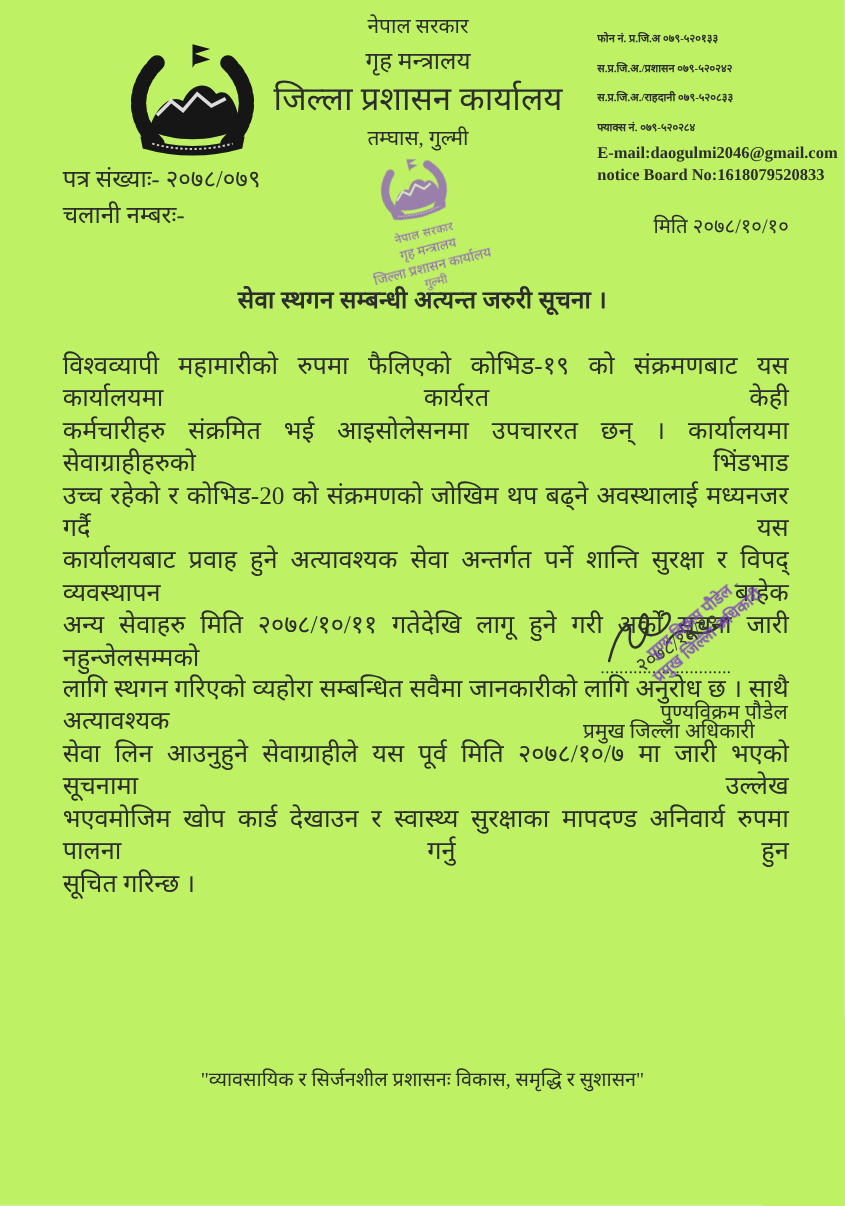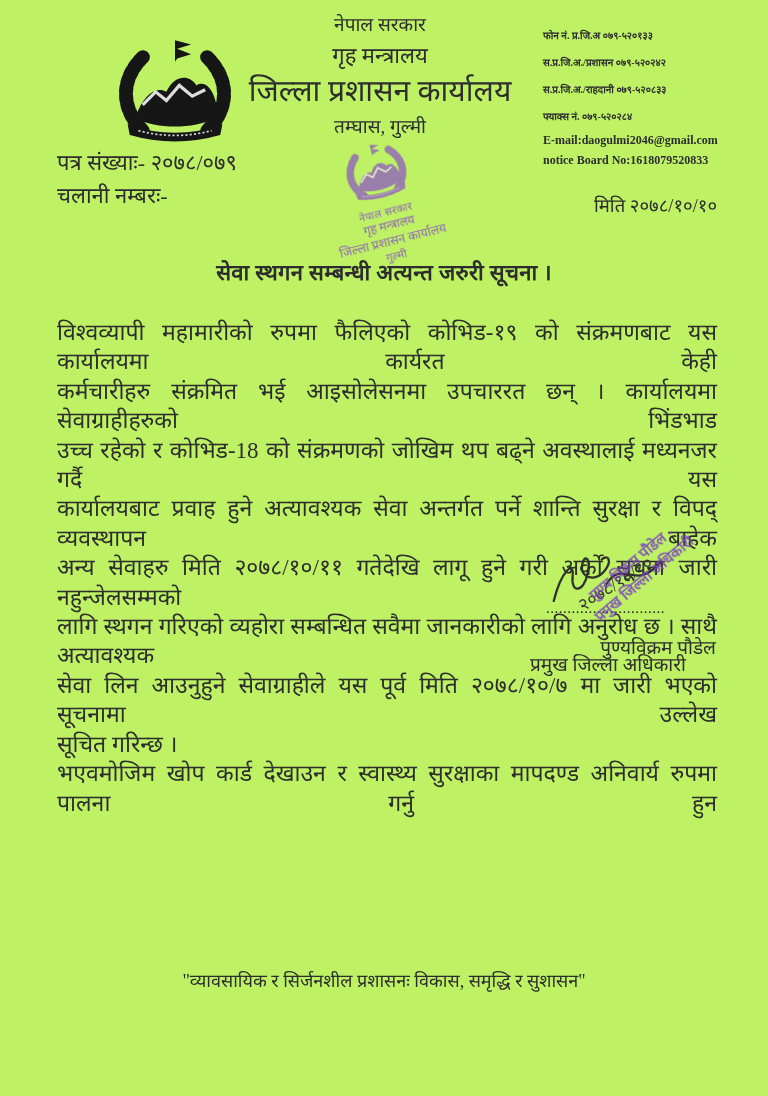--- a/index.html
+++ b/index.html
@@ -14,21 +14,21 @@
   }
   
   .emblem{position:absolute;left:110px;top:38px;width:130px;height:112px;color:#161616;}
   .hdr-center{position:absolute;left:222px;top:12px;width:316px;text-align:center;}
   .hdr-gov{font-size:19px;line-height:26px;}
   .hdr-min{font-size:22px;line-height:29px;margin-top:3px;}
   .hdr-off{font-size:30px;line-height:37px;margin-top:2px;font-weight:500;}
   .hdr-place{font-size:19px;line-height:25px;margin-top:5px;}
   .contacts{position:absolute;left:543px;top:22px;width:224px;}
   .contact-line{font-size:10px;line-height:27px;white-space:nowrap;font-weight:bold;}
-  .contact-line.latin{font-family:"Liberation Serif",serif;font-size:12px;line-height:20px;font-weight:600;}
+  .contact-line.latin{font-family:"Liberation Serif",serif;font-size:15px;line-height:20px;font-weight:600;}
   
   .refblock{position:absolute;left:57px;top:146px;font-size:22px;line-height:33px;}
   
   .seal{
     position:absolute;left:296px;top:142px;width:175px;
     transform:rotate(-14deg);
     color:#8a4fc8;text-align:center;
     opacity:.88;filter:blur(.3px);
     pointer-events:none;
   }
@@ -131,27 +131,27 @@
     <div class="seal-l4">गुल्मी</div>
   </div>
 
   <div class="date-line">मिति २०७८/१०/१०</div>
 
   <h1 class="subject">सेवा स्थगन सम्बन्धी अत्यन्त जरुरी सूचना ।</h1>
 
   <div class="body-text">
     <div class="bl">विश्वव्यापी महामारीको रुपमा फैलिएको कोभिड-१९ को संक्रमणबाट यस कार्यालयमा कार्यरत केही</div>
     <div class="bl">कर्मचारीहरु संक्रमित भई आइसोलेसनमा उपचाररत छन् । कार्यालयमा सेवाग्राहीहरुको भिंडभाड</div>
-    <div class="bl">उच्च रहेको र कोभिड-18 को संक्रमणको जोखिम थप बढ्ने अवस्थालाई मध्यनजर गर्दै यस</div>
+    <div class="bl">उच्च रहेको र कोभिड-20 को संक्रमणको जोखिम थप बढ्ने अवस्थालाई मध्यनजर गर्दै यस</div>
     <div class="bl">कार्यालयबाट प्रवाह हुने अत्यावश्यक सेवा अन्तर्गत पर्ने शान्ति सुरक्षा र विपद् व्यवस्थापन बाहेक</div>
     <div class="bl">अन्य सेवाहरु मिति २०७८/१०/११ गतेदेखि लागू हुने गरी अर्को सूचना जारी नहुन्जेलसम्मको</div>
     <div class="bl">लागि स्थगन गरिएको व्यहोरा सम्बन्धित सवैमा जानकारीको लागि अनुरोध छ । साथै अत्यावश्यक</div>
     <div class="bl">सेवा लिन आउनुहुने सेवाग्राहीले यस पूर्व मिति २०७८/१०/७ मा जारी भएको सूचनामा उल्लेख</div>
+    <div class="bl">भएवमोजिम खोप कार्ड देखाउन र स्वास्थ्य सुरक्षाका मापदण्ड अनिवार्य रुपमा पालना गर्नु हुन</div>
     <div class="bl last">सूचित गरिन्छ ।</div>
-    <div class="bl">भएवमोजिम खोप कार्ड देखाउन र स्वास्थ्य सुरक्षाका मापदण्ड अनिवार्य रुपमा पालना गर्नु हुन</div>
   </div>
 
   <div class="sig-scribble">
     <svg viewBox="0 0 130 70" width="125" height="66">
       <path d="M8 54 C16 22 30 10 28 28 C26 46 40 46 44 24 C48 8 40 4 38 16 C36 30 52 34 62 22 C70 12 66 4 59 10 M64 36 C82 8 94 46 122 12" stroke="currentColor" stroke-width="2.4" fill="none" stroke-linecap="round"></path>
     </svg>
   </div>
   <div class="sig-date">२०७८/१०/१०</div>
   <div class="sig-dots">............................</div>
   <div class="sig-name">पुण्यविक्रम पौडेल</div>

